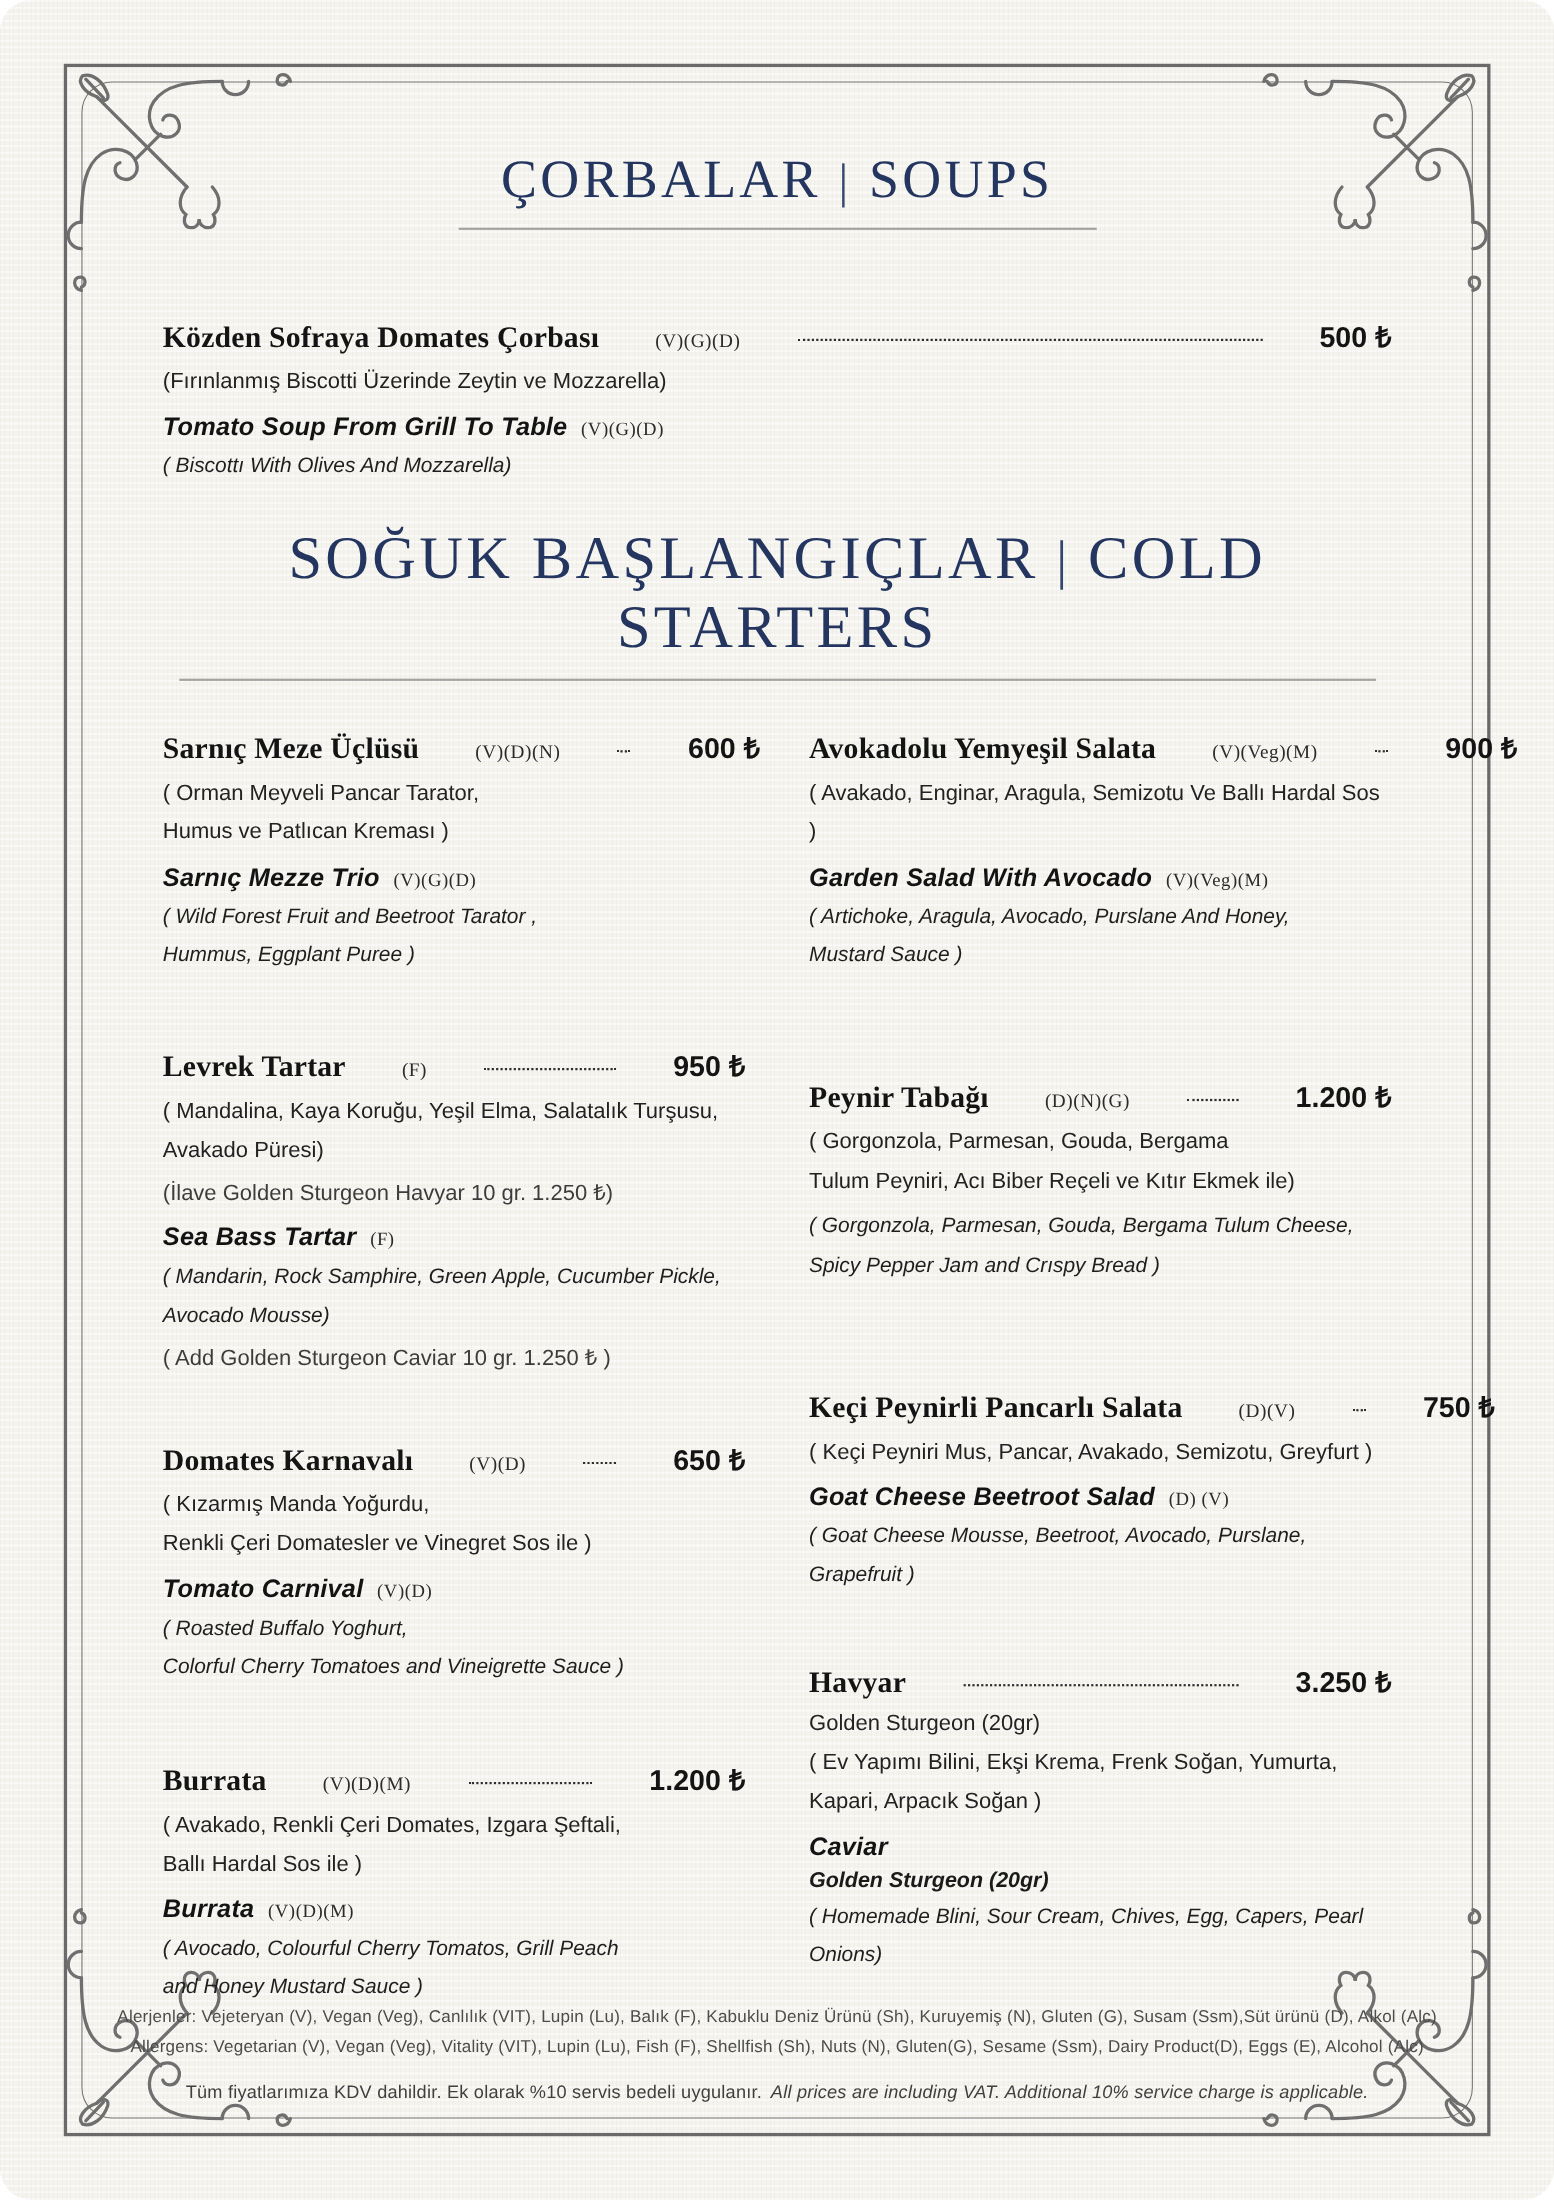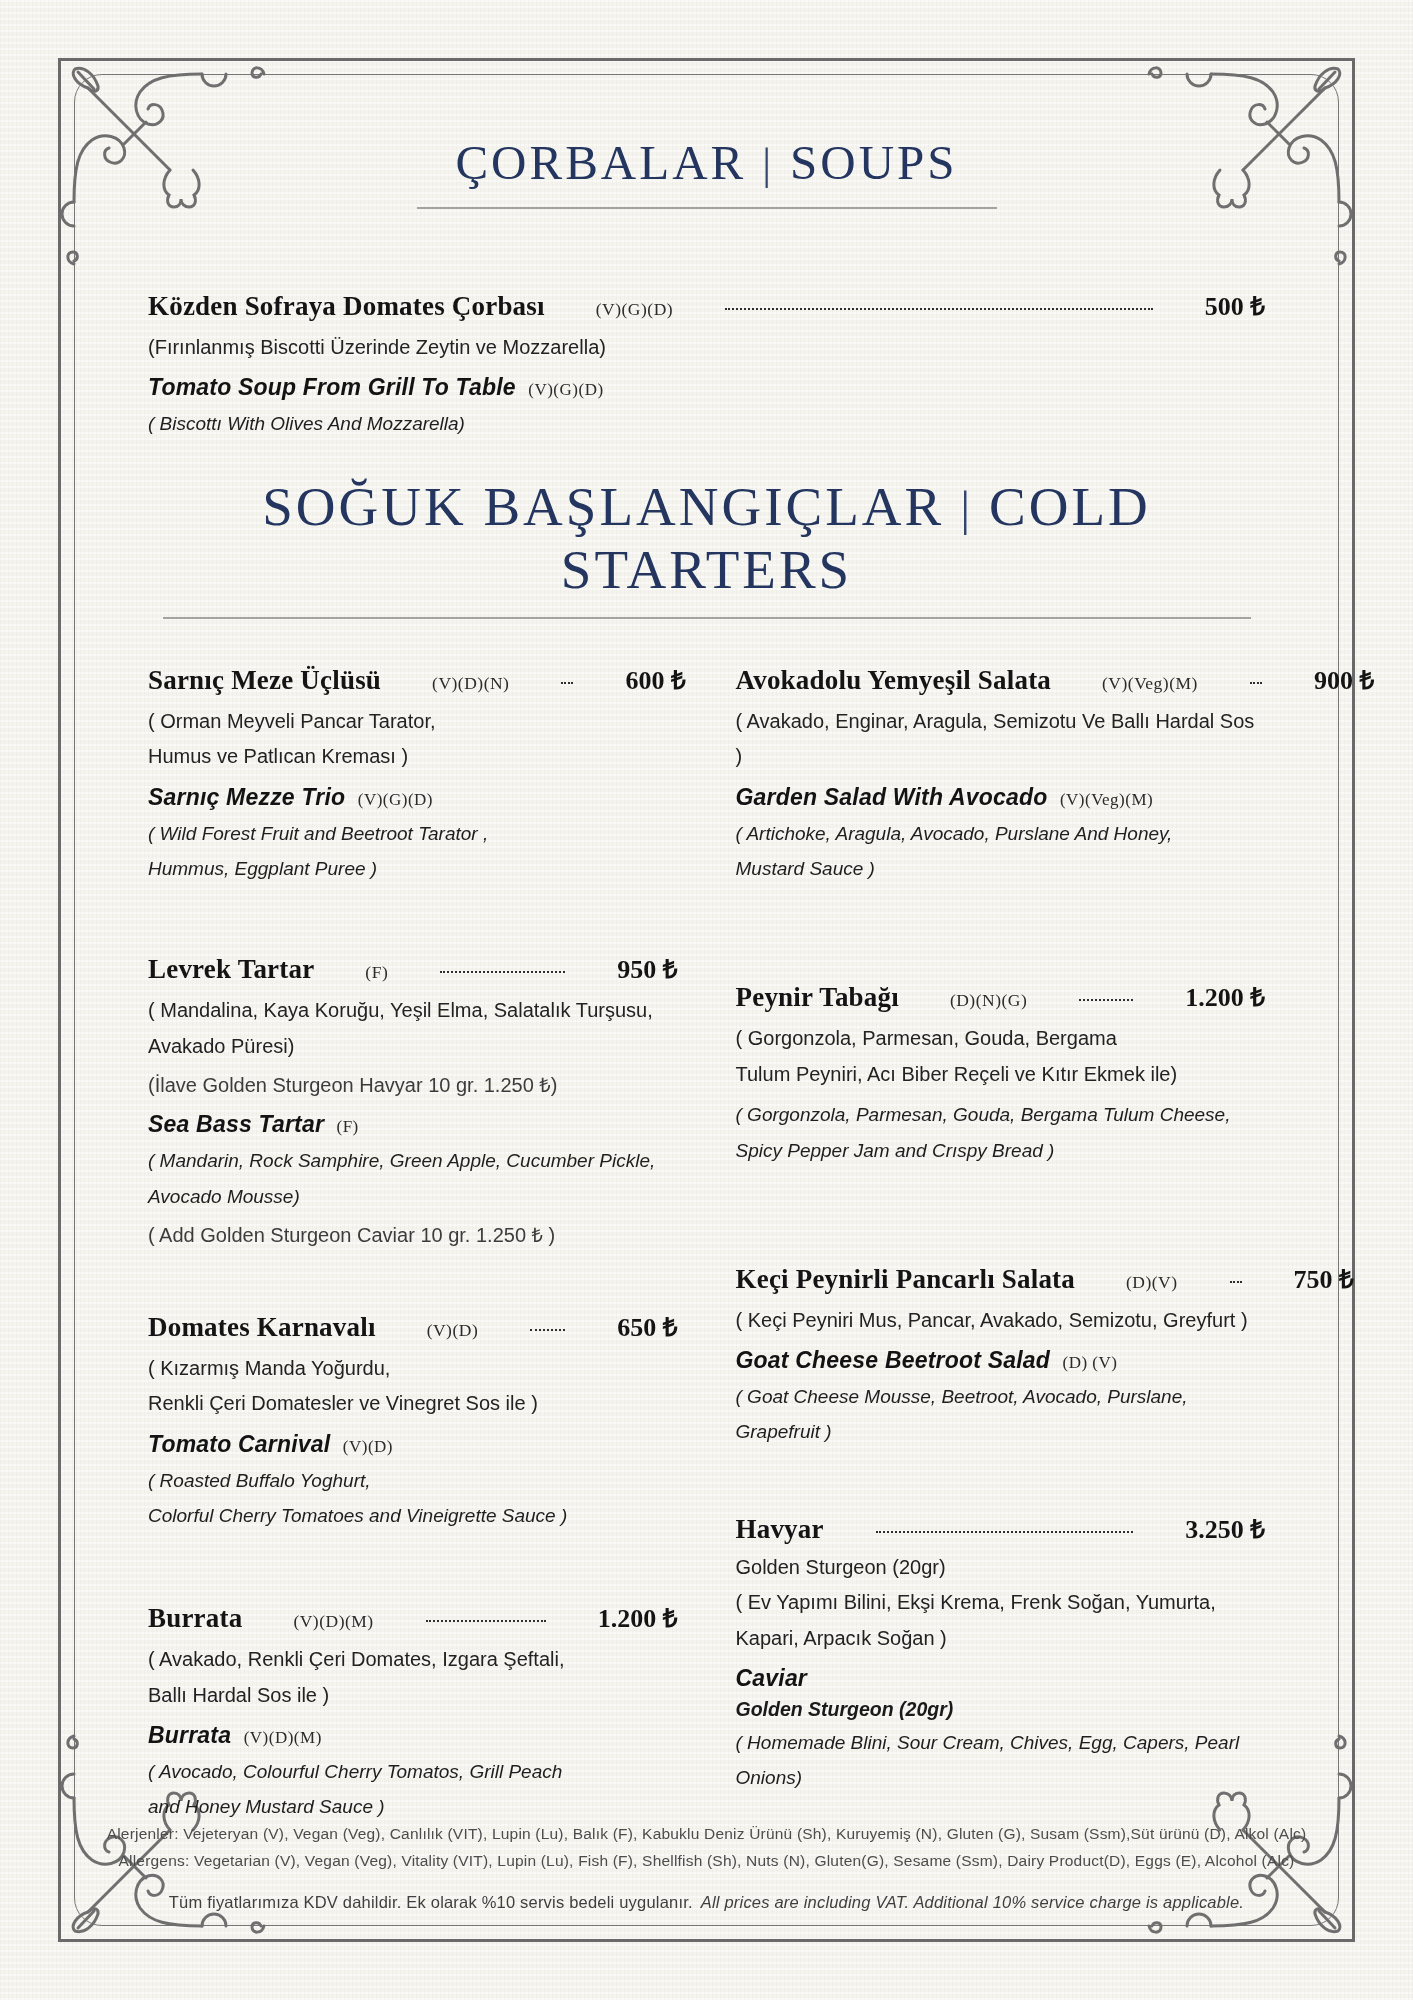--- a/index.html
+++ b/index.html
@@ -5,20 +5,21 @@
   html,body{margin:0;padding:0;}
   body{width:1413px;height:2000px;overflow:hidden;}
   .page{
     position:relative;width:1413px;height:2000px;
     background-color:#f4f3ee;
     background-image:
       repeating-linear-gradient(90deg, rgba(125,122,110,0.045) 0 1px, rgba(0,0,0,0) 1px 4px),
       repeating-linear-gradient(0deg, rgba(255,255,255,0.5) 0 2px, rgba(0,0,0,0) 2px 6px);
     font-family:"Liberation Sans", sans-serif;
     color:#1c1c1c;
+    border-radius:29px;
   }
   .frame-outer{position:absolute;inset:58px;border:3.5px solid #6a6a6a;}
   .frame-inner{position:absolute;inset:74px;border:1.6px solid #767676;border-radius:28px;}
   .orn{position:absolute;width:216px;height:216px;pointer-events:none;}
   .orn svg{display:block;width:216px;height:216px;}
   .orn.tl{top:58px;left:58px;}
   .orn.tr{top:58px;right:58px;transform:scaleX(-1);}
   .orn.bl{bottom:58px;left:58px;transform:scaleY(-1);}
   .orn.br{bottom:58px;right:58px;transform:scale(-1,-1);}
 
@@ -47,21 +48,21 @@
   }
   .codes{
     font-family:"Liberation Serif", serif;font-size:17.5px;color:#2b2b2b;
     margin-left:7px;white-space:nowrap;letter-spacing:0.5px;
   }
   .leader{
     flex:1;border-bottom:2.8px dotted #2e2e2e;
     margin:0 8px;transform:translateY(-5px);min-width:12px;
   }
   .price{
-    font-family:Liberation Serif, serif;
+    font-family:Liberation Sans, sans-serif;
     font-size:26px;font-weight:600;white-space:nowrap;color:#141414;
   }
   .desc{font-size:20px;line-height:1.78;color:#222;white-space:pre-line;margin-top:7px;}
   .note{font-size:20px;font-weight:400;color:#3c3c3c;line-height:1.7;margin-top:4px;}
   .en-line{margin-top:9px;}
   .en-nm{font-size:23px;font-weight:700;font-style:italic;color:#131313;letter-spacing:0.2px;}
   .en-codes{font-family:"Liberation Serif", serif;font-size:17px;color:#2b2b2b;margin-left:8px;letter-spacing:0.5px;}
   .en-sub{font-size:19.5px;font-style:italic;font-weight:700;color:#1a1a1a;margin-top:3px;line-height:1.5;}
   .en-desc{font-size:19px;font-style:italic;font-weight:500;color:#1e1e1e;line-height:1.85;white-space:pre-line;margin-top:5px;}
 

